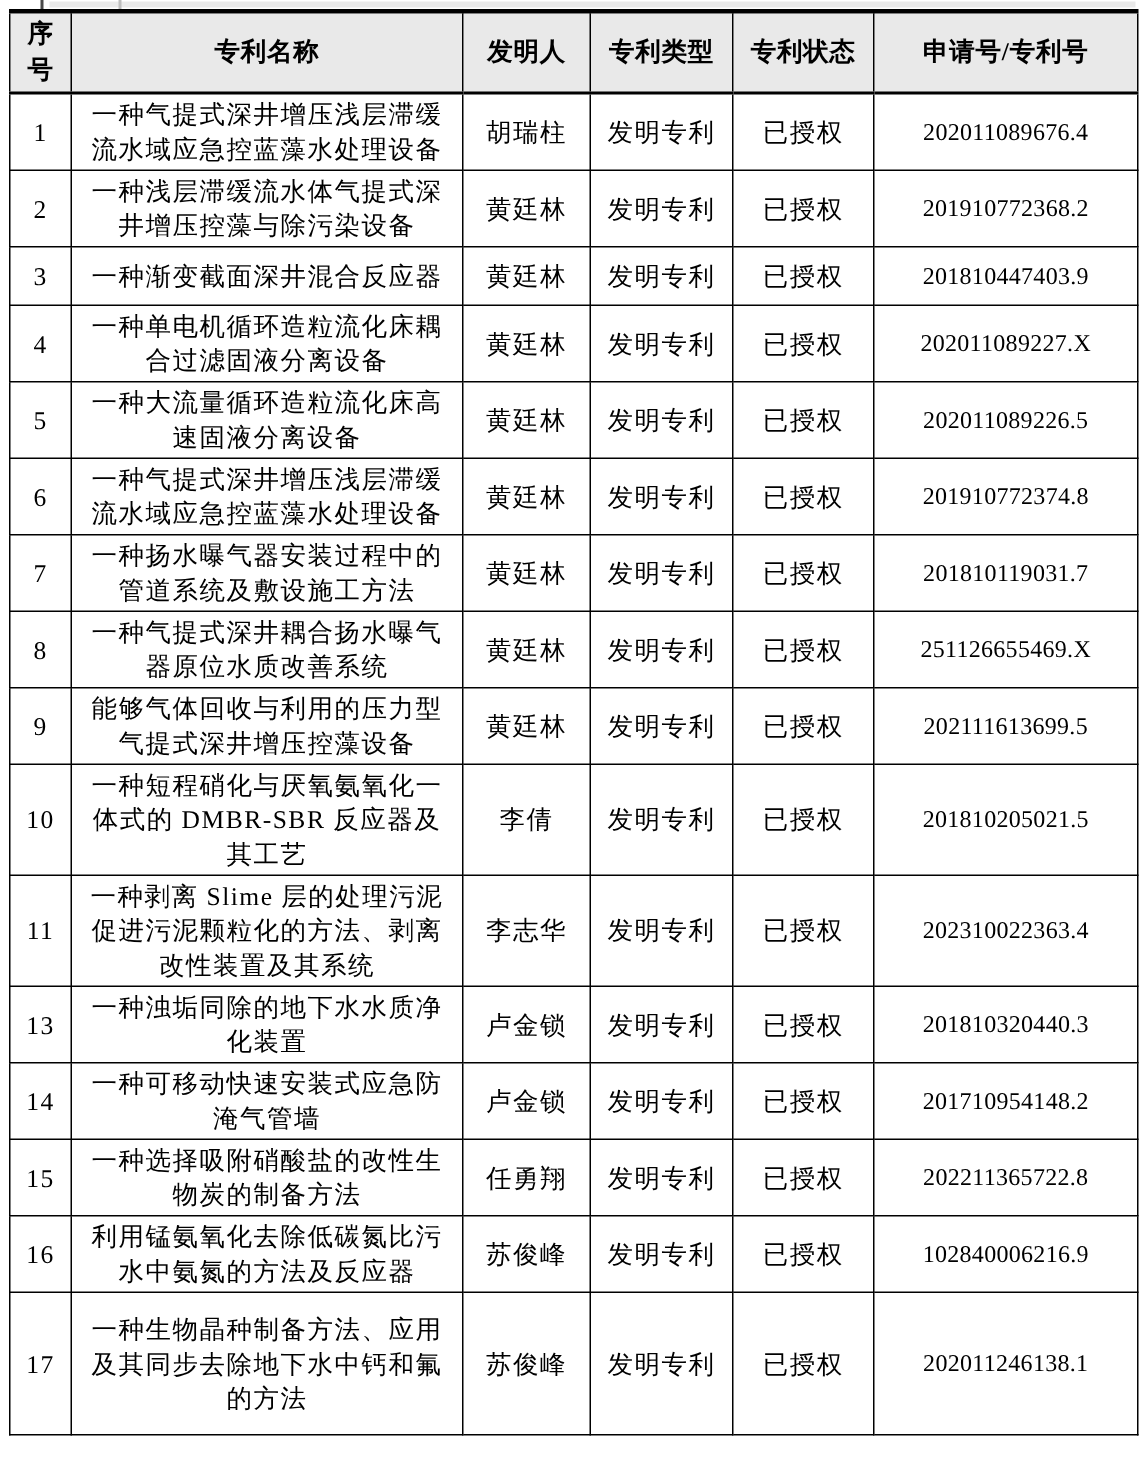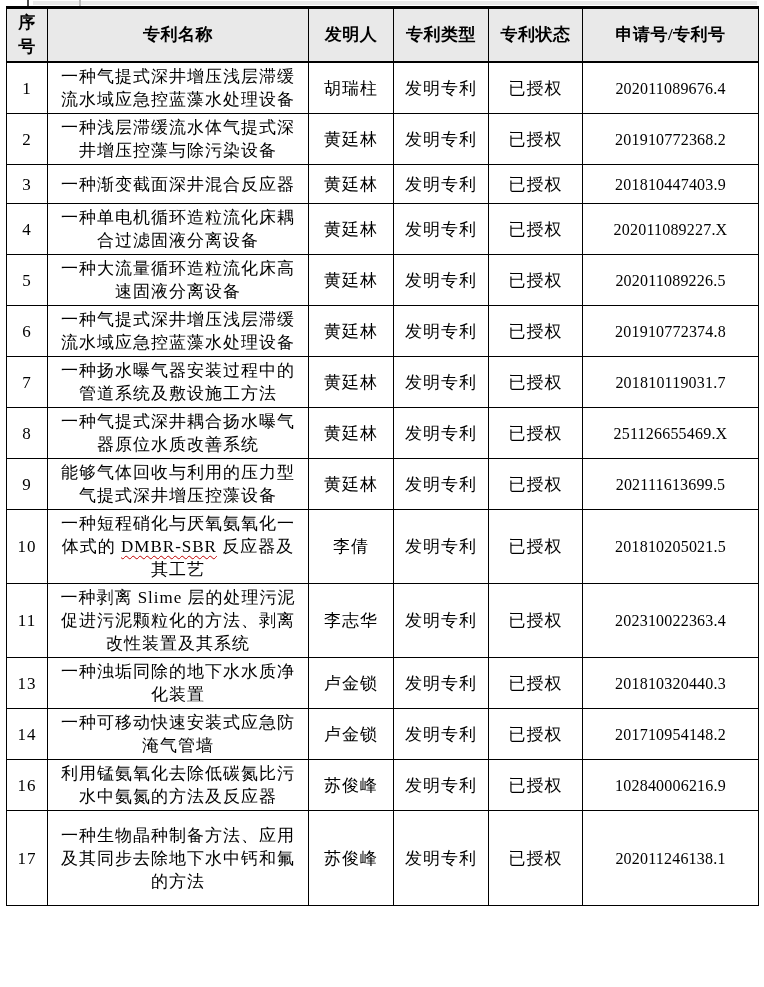--- a/index.html
+++ b/index.html
@@ -62,21 +62,20 @@
     padding: 2px 6px;
     letter-spacing: 1px;
   }
   td.num {
     font-size: 16px;
     letter-spacing: 0.2px;
   }
   tbody tr { height: 39px; }
   tbody tr:last-child { height: 95px; }
   .squiggle {
-    text-decoration: underline;
     text-decoration-style: wavy;
     text-decoration-thickness: 1px;
     text-underline-offset: 3px;
     text-decoration-skip-ink: none;
   }
 </style>
 </head>
 <body>
 
 <div class="sheet">
@@ -203,20 +202,28 @@
     </tr>
         <tr>
       <td>14</td>
       <td>一种可移动快速安装式应急防淹气管墙</td>
       <td>卢金锁</td>
       <td>发明专利</td>
       <td>已授权</td>
       <td class="num">201710954148.2</td>
     </tr>
         <tr>
+      <td>15</td>
+      <td>一种选择吸附硝酸盐的改性生物炭的制备方法</td>
+      <td>任勇翔</td>
+      <td>发明专利</td>
+      <td>已授权</td>
+      <td class="num">202211365722.8</td>
+    </tr>
+        <tr>
       <td>16</td>
       <td>利用锰氨氧化去除低碳氮比污水中氨氮的方法及反应器</td>
       <td>苏俊峰</td>
       <td>发明专利</td>
       <td>已授权</td>
       <td class="num">102840006216.9</td>
     </tr>
         <tr>
       <td>17</td>
       <td>一种生物晶种制备方法、应用及其同步去除地下水中钙和氟的方法</td>

